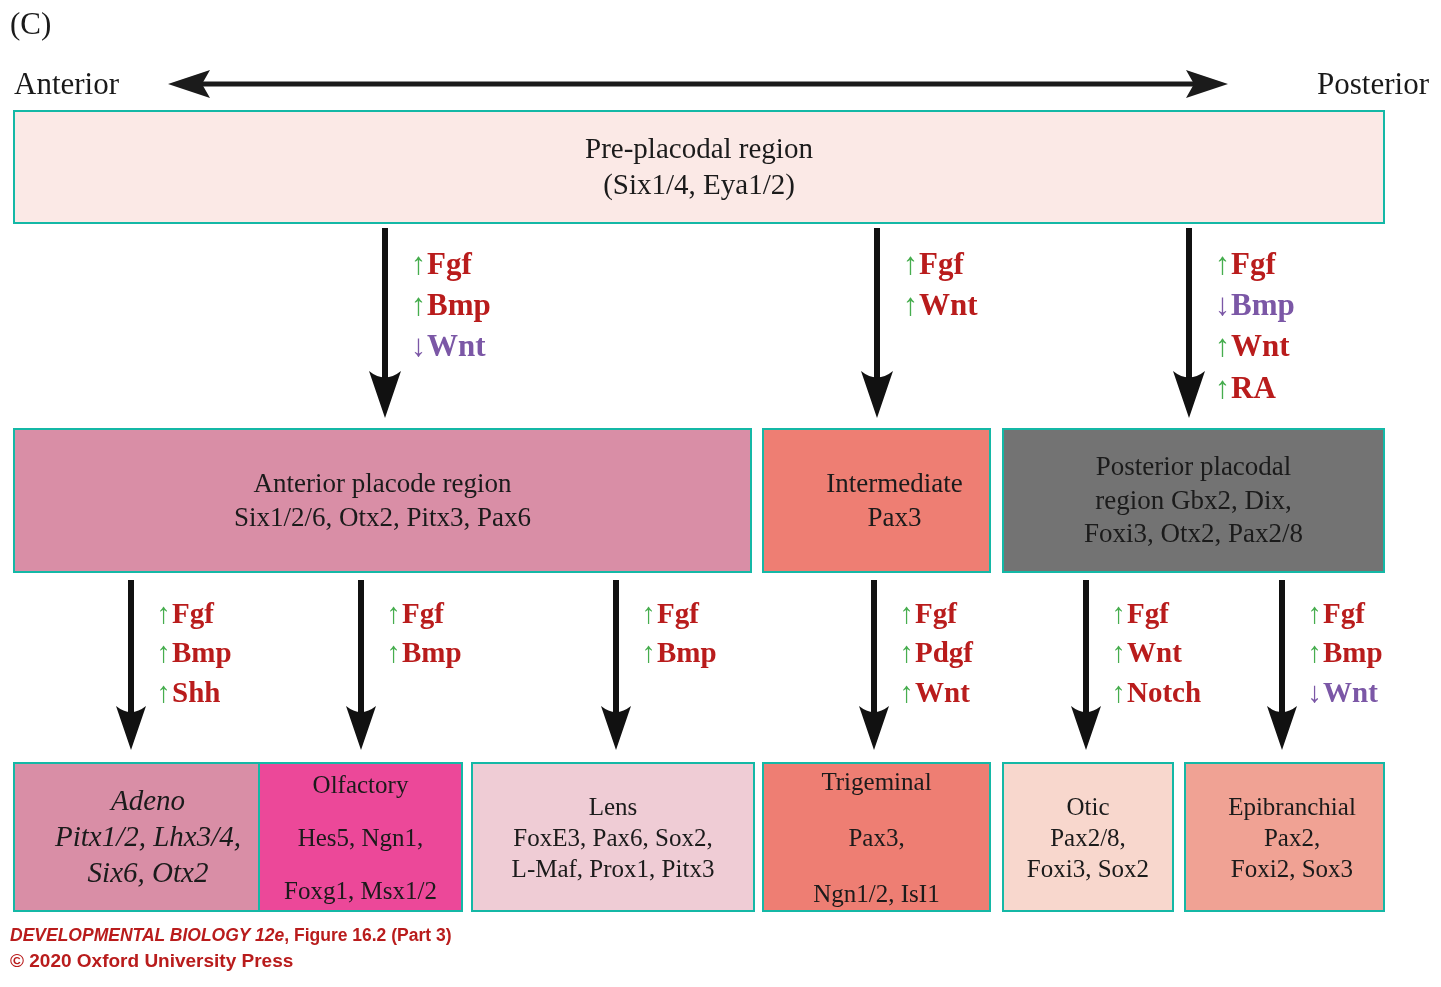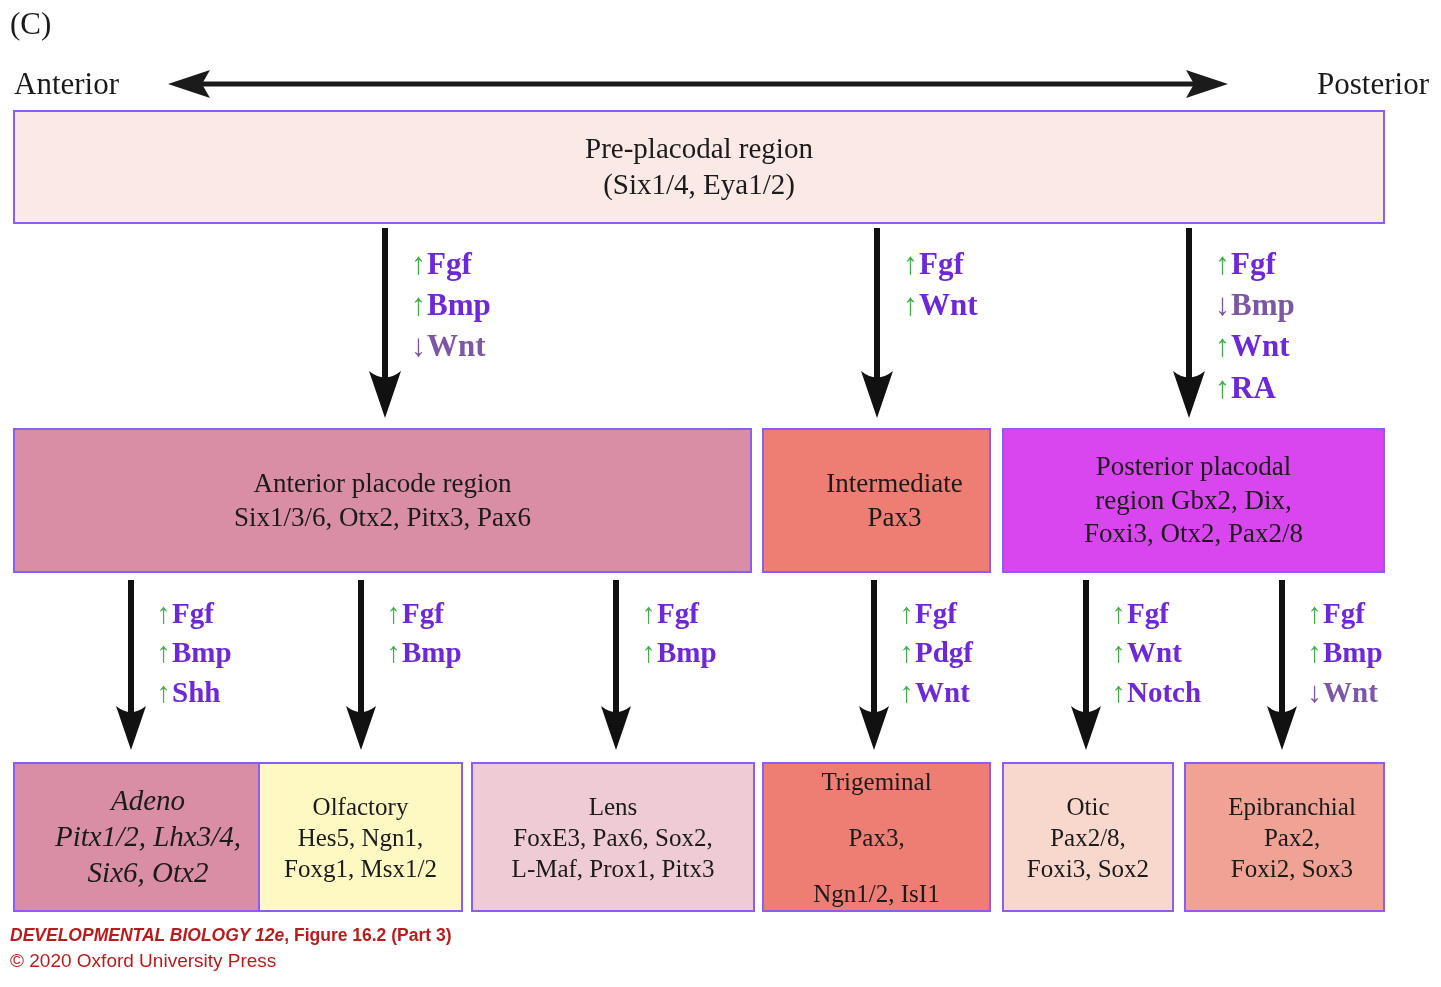--- a/index.html
+++ b/index.html
@@ -7,59 +7,59 @@
        font-family:"Liberation Serif","DejaVu Serif",serif;color:#1a1a1a;}
 
   .panel-label{position:absolute;left:10px;top:8px;font-size:31px;line-height:1;}
 
   .axis-row{position:absolute;left:0;top:62px;width:1441px;height:44px;}
   .axis-label{position:absolute;top:0;font-size:31px;line-height:44px;}
   .axis-label.left{left:14px;}
   .axis-label.right{right:12px;}
   .axis-arrow{position:absolute;left:168px;top:0;width:1060px;height:44px;}
 
-  .box{position:absolute;box-sizing:border-box;border:2px solid #8b5cf6;
+  .box{position:absolute;box-sizing:border-box;border:2px solid #14b8a6;
        display:flex;flex-direction:column;align-items:center;justify-content:center;
        text-align:center;font-size:27px;line-height:1.24;color:#1b1b1b;}
   .box .ln{display:block;white-space:nowrap;}
 
   
   #ppr{left:13px;top:110px;width:1372px;height:114px;background:#fbe9e6;font-size:29px;}
 
   
   #ant-region{left:13px;top:428px;width:739px;height:145px;background:#d98ea6;}
   #int-region{left:762px;top:428px;width:229px;height:145px;background:#ee7e73;padding-left:36px;}
-  #post-region{left:1002px;top:428px;width:383px;height:145px;background:#d946ef;}
+  #post-region{left:1002px;top:428px;width:383px;height:145px;background:#737373;}
 
   
   #adeno{left:13px;top:762px;width:270px;height:150px;background:#d98ea6;font-size:29px;font-style:italic;}
-  #olfactory{left:258px;top:762px;width:205px;height:150px;background:#fef9c3;font-size:25px;}
+  #olfactory{left:258px;top:762px;width:205px;height:150px;background:#ec4899;font-size:25px;gap:22px;}
   #lens{left:471px;top:762px;width:284px;height:150px;background:#efccd5;font-size:25px;}
   #trigeminal{left:762px;top:762px;width:229px;height:150px;background:#ee7e73;font-size:25px;gap:25px;}
   #otic{left:1002px;top:762px;width:172px;height:150px;background:#f8d7cd;font-size:25px;}
   #epibranchial{left:1184px;top:762px;width:201px;height:150px;background:#f0a294;font-size:25px;padding-left:15px;}
 
   .flowarrow{position:absolute;}
 
   .siglist{position:absolute;font-weight:bold;font-size:31px;line-height:1.33;
            white-space:nowrap;}
   .siglist.small{font-size:29px;line-height:1.36;}
   .sigrow{display:block;}
   .ar{display:inline-block;width:17px;text-align:center;vertical-align:baseline;}
   .up{color:#46ad4e;}
   .dn{color:#7b57a6;}
-  .nm-up{color:#6d28d9;}
+  .nm-up{color:#b91c1c;}
   .nm-dn{color:#7b57a6;}
 
   .footer{position:absolute;left:10px;top:923px;
           font-family:"Liberation Sans","DejaVu Sans",sans-serif;
           font-size:17.5px;line-height:1.42;color:#b91c1c;}
   .footer .l1{font-weight:bold;}
   .footer .l1 .ital{font-style:italic;}
-  .footer .l2{font-weight:normal;font-size:19px;}
+  .footer .l2{font-weight:bold;font-size:19px;}
 </style>
 </head>
 <body>
 
 <div class="panel-label">(C)</div>
 
 <div class="axis-row">
   <div class="axis-label left">Anterior</div>
   <div class="axis-label right">Posterior</div>
   <svg class="axis-arrow" viewBox="0 0 1060 44" preserveAspectRatio="none">
@@ -98,21 +98,21 @@
   </div>
 <div class="siglist" style="left:1214px;top:243px;">
     <span class="sigrow"><span class="ar up">↑</span><span class="nm-up">Fgf</span></span>
     <span class="sigrow"><span class="ar dn">↓</span><span class="nm-dn">Bmp</span></span>
     <span class="sigrow"><span class="ar up">↑</span><span class="nm-up">Wnt</span></span>
     <span class="sigrow"><span class="ar up">↑</span><span class="nm-up">RA</span></span>
   </div>
 
 <div class="box" id="ant-region">
   <span class="ln">Anterior placode region</span>
-  <span class="ln">Six1/3/6, Otx2, Pitx3, Pax6</span>
+  <span class="ln">Six1/2/6, Otx2, Pitx3, Pax6</span>
 </div>
 <div class="box" id="int-region">
   <span class="ln">Intermediate</span>
   <span class="ln">Pax3</span>
 </div>
 <div class="box" id="post-region">
   <span class="ln">Posterior placodal</span>
   <span class="ln">region Gbx2, Dix,</span>
   <span class="ln">Foxi3, Otx2, Pax2/8</span>
 </div>

